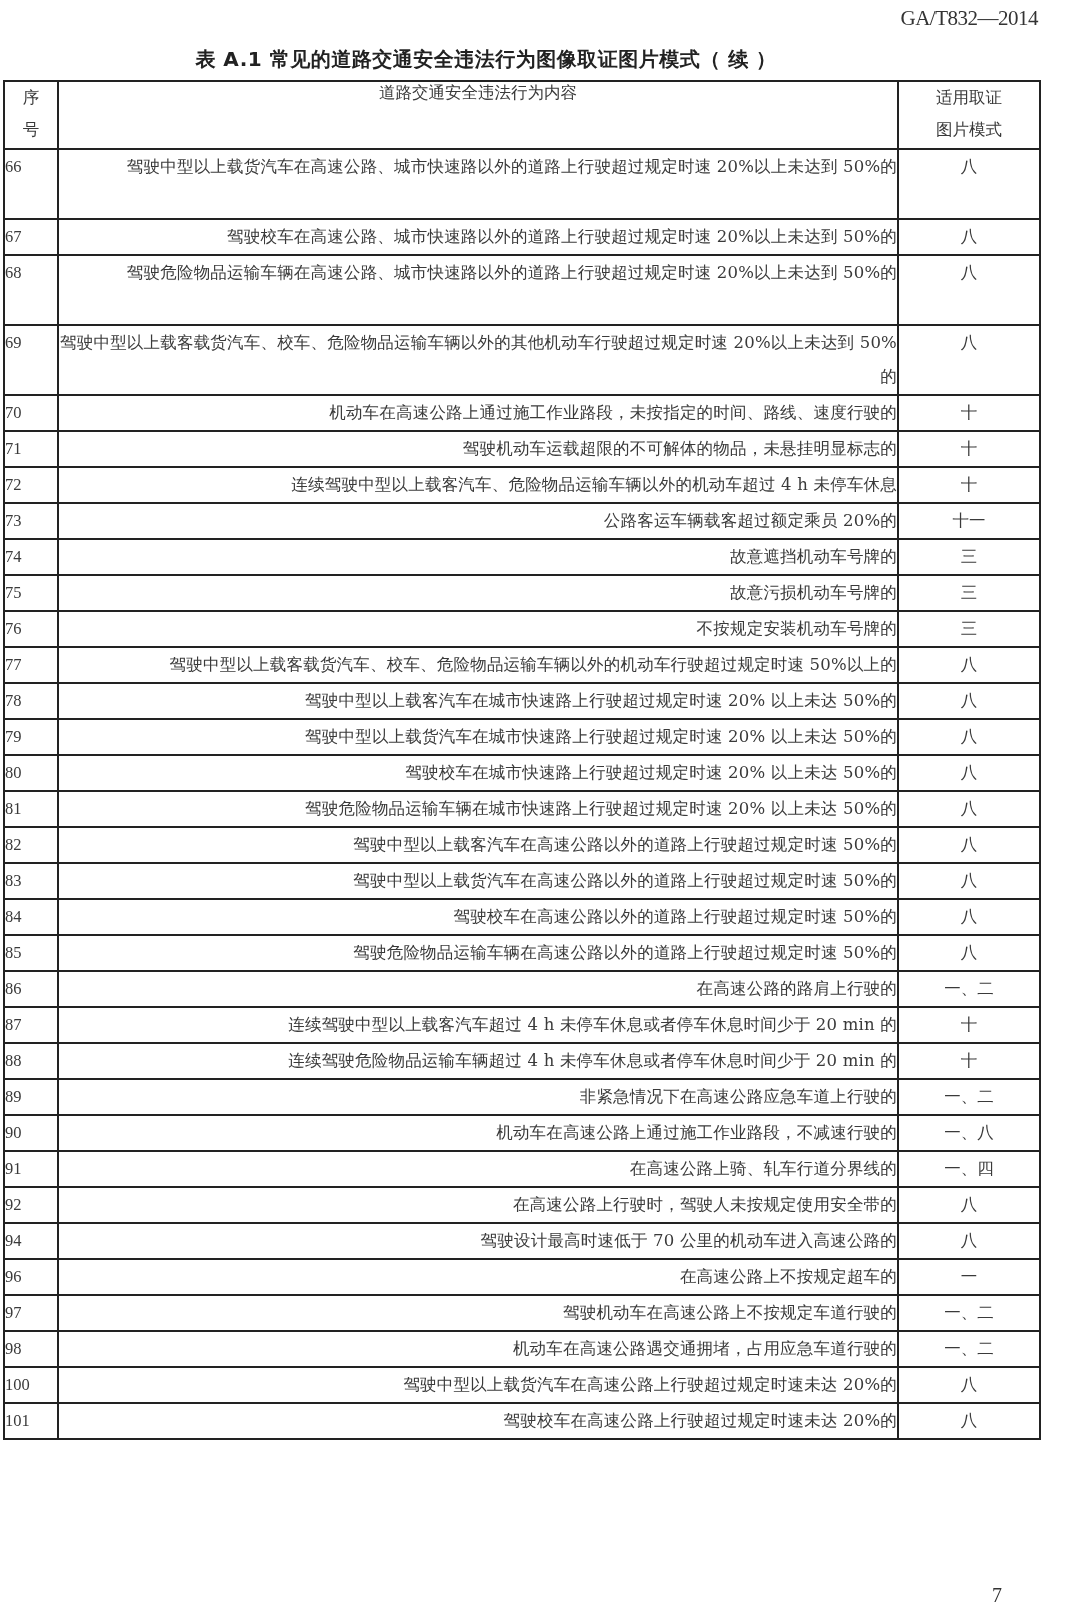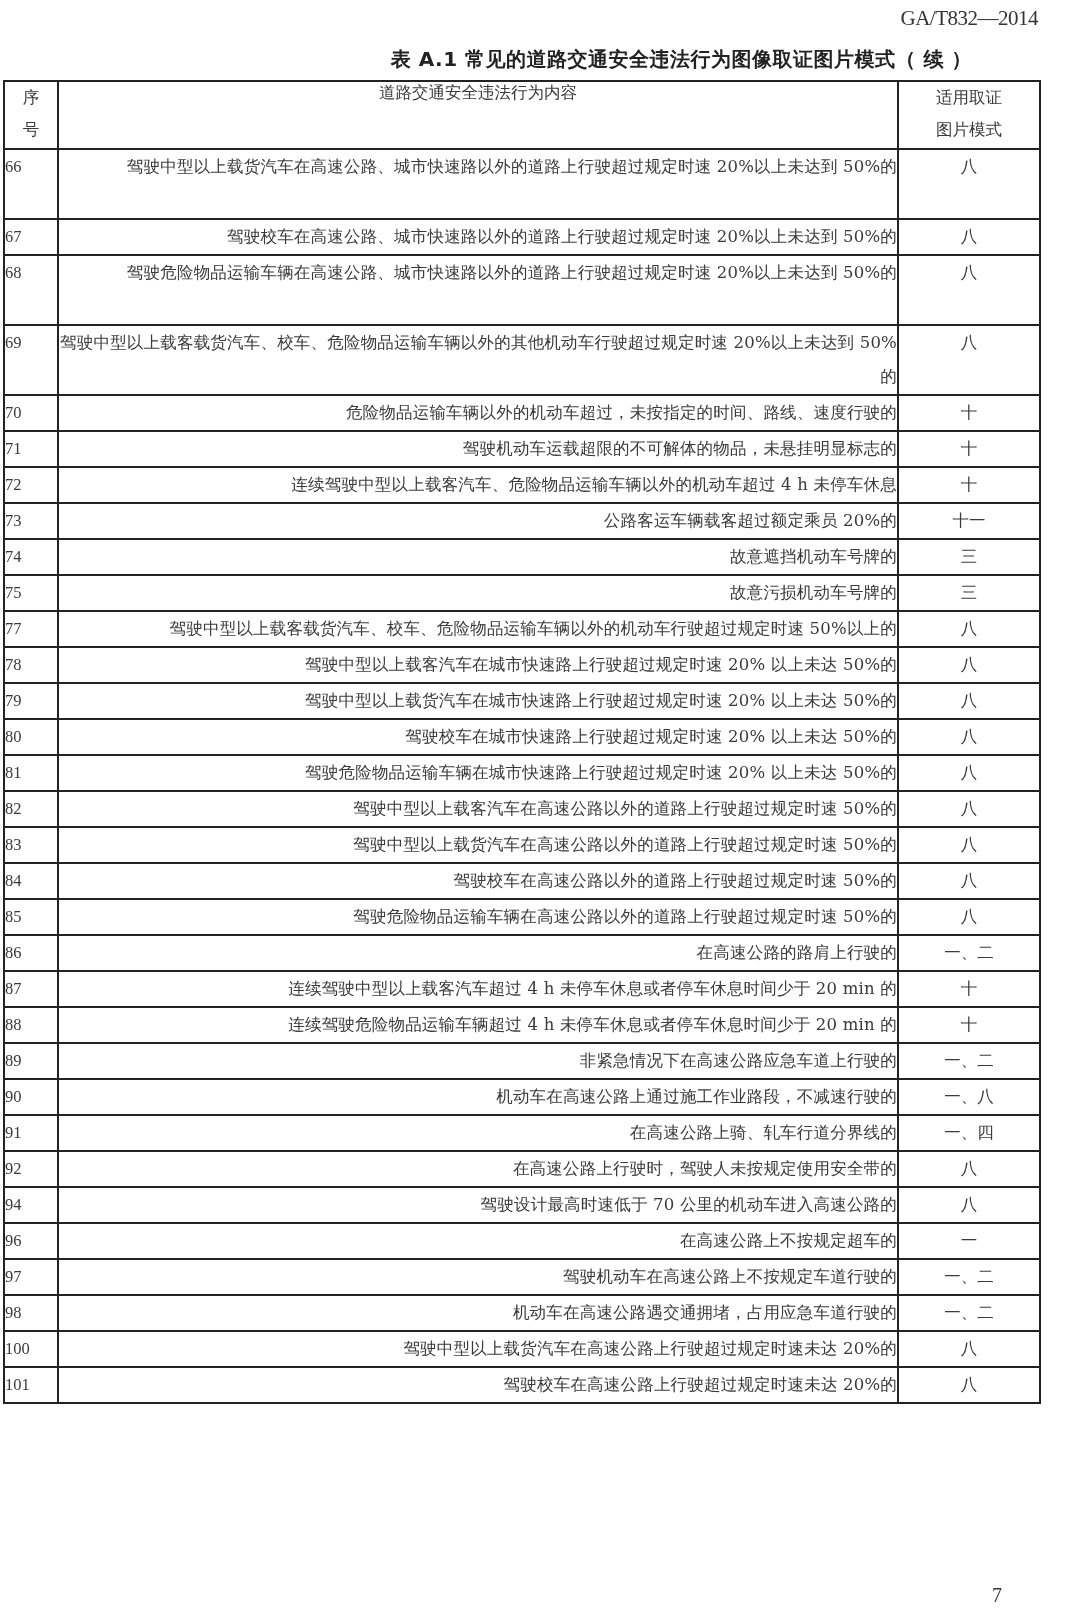--- a/index.html
+++ b/index.html
@@ -9,21 +9,21 @@
       color: #333333;
     }
     .doc-code {
       position: absolute; right: 42px; top: 6px;
       font-family: "Liberation Serif", "DejaVu Serif", serif;
       font-size: 21px; color: #333;
       letter-spacing: -0.5px;
     }
     .table-title {
       position: absolute; left: 0; width: 972px; top: 46px;
-      text-align: right;
+      text-align: center;
       font-family: "DejaVu Sans", "Liberation Sans", sans-serif;
       font-size: 20px; font-weight: bold; color: #222;
       letter-spacing: 0.5px;
     }
     table.main {
       position: absolute; left: 3px; top: 80px;
       width: 1036px;
       border-collapse: collapse;
       table-layout: fixed;
       border: 2.5px solid #222;
@@ -111,21 +111,21 @@
         <td class="desc">驾驶危险物品运输车辆在高速公路、城市快速路以外的道路上行驶超过规定时速 20%以上未达到 50%的</td>
         <td class="mode">八</td>
       </tr>
       <tr class="r2">
         <td class="no">69</td>
         <td class="desc">驾驶中型以上载客载货汽车、校车、危险物品运输车辆以外的其他机动车行驶超过规定时速 20%以上未达到 50%的</td>
         <td class="mode">八</td>
       </tr>
       <tr class="r1">
         <td class="no">70</td>
-        <td class="desc">危险物品运输车辆以外的机动车超过，未按指定的时间、路线、速度行驶的</td>
+        <td class="desc">机动车在高速公路上通过施工作业路段，未按指定的时间、路线、速度行驶的</td>
         <td class="mode">十</td>
       </tr>
       <tr class="r1">
         <td class="no">71</td>
         <td class="desc">驾驶机动车运载超限的不可解体的物品，未悬挂明显标志的</td>
         <td class="mode">十</td>
       </tr>
       <tr class="r1">
         <td class="no">72</td>
         <td class="desc">连续驾驶中型以上载客汽车、危险物品运输车辆以外的机动车超过 4 h 未停车休息</td>
@@ -140,20 +140,25 @@
         <td class="no">74</td>
         <td class="desc">故意遮挡机动车号牌的</td>
         <td class="mode">三</td>
       </tr>
       <tr class="r1">
         <td class="no">75</td>
         <td class="desc">故意污损机动车号牌的</td>
         <td class="mode">三</td>
       </tr>
       <tr class="r1">
+        <td class="no">76</td>
+        <td class="desc">不按规定安装机动车号牌的</td>
+        <td class="mode">三</td>
+      </tr>
+      <tr class="r1">
         <td class="no">77</td>
         <td class="desc">驾驶中型以上载客载货汽车、校车、危险物品运输车辆以外的机动车行驶超过规定时速 50%以上的</td>
         <td class="mode">八</td>
       </tr>
       <tr class="r1">
         <td class="no">78</td>
         <td class="desc">驾驶中型以上载客汽车在城市快速路上行驶超过规定时速 20% 以上未达 50%的</td>
         <td class="mode">八</td>
       </tr>
       <tr class="r1">

